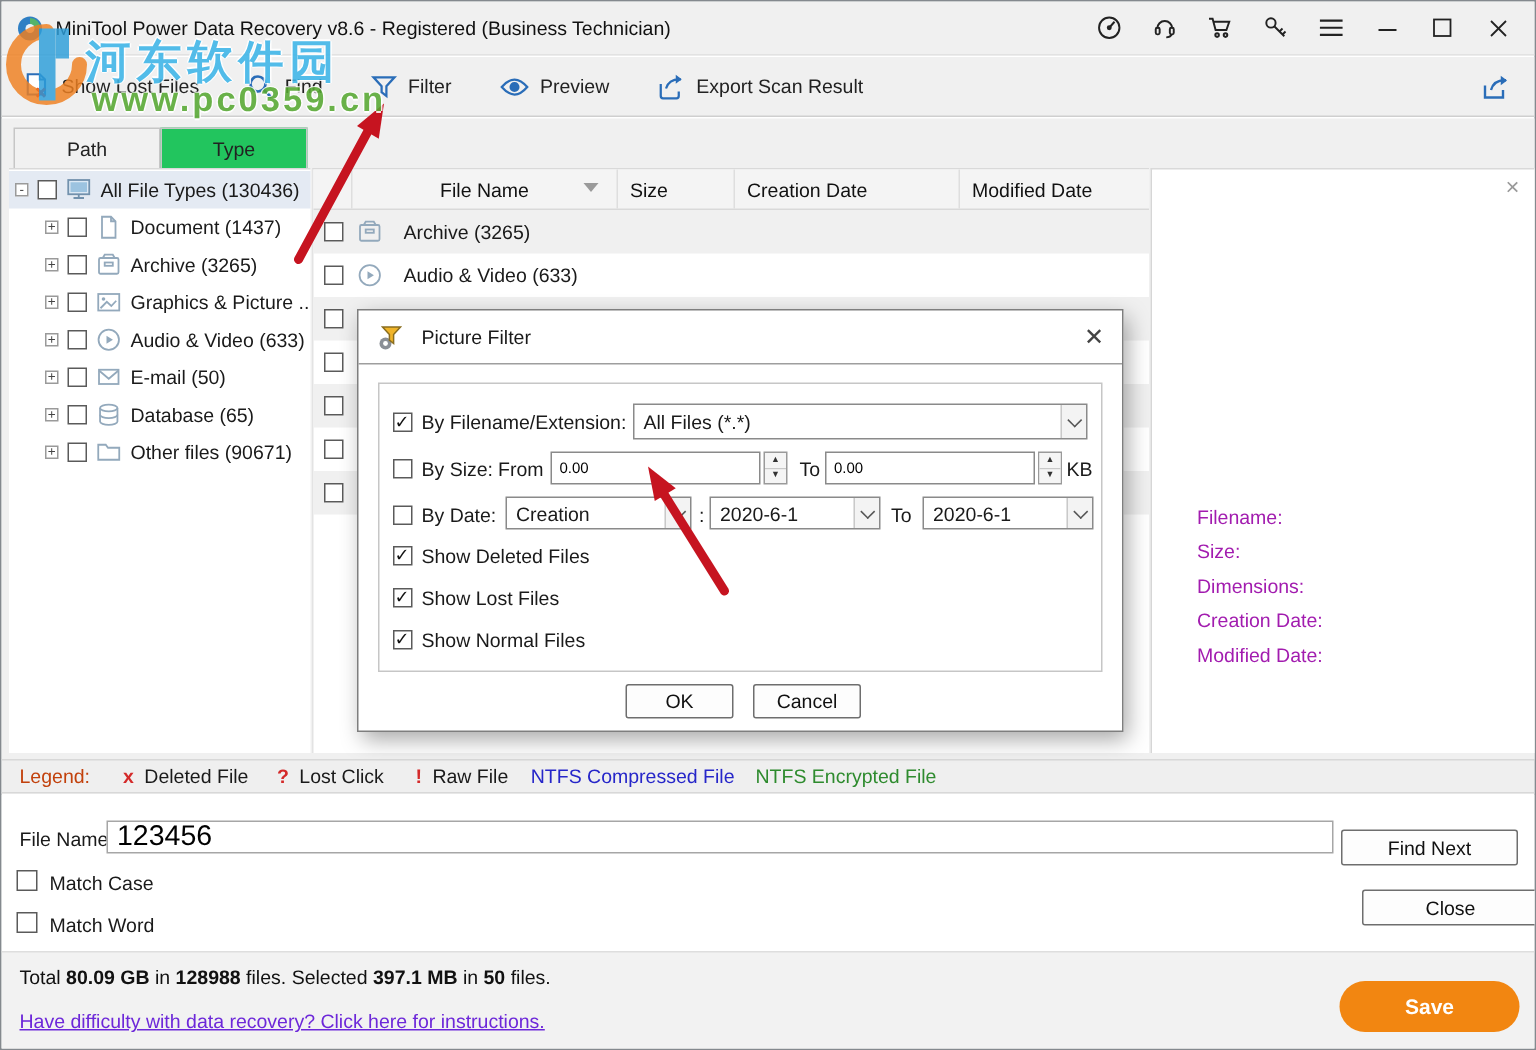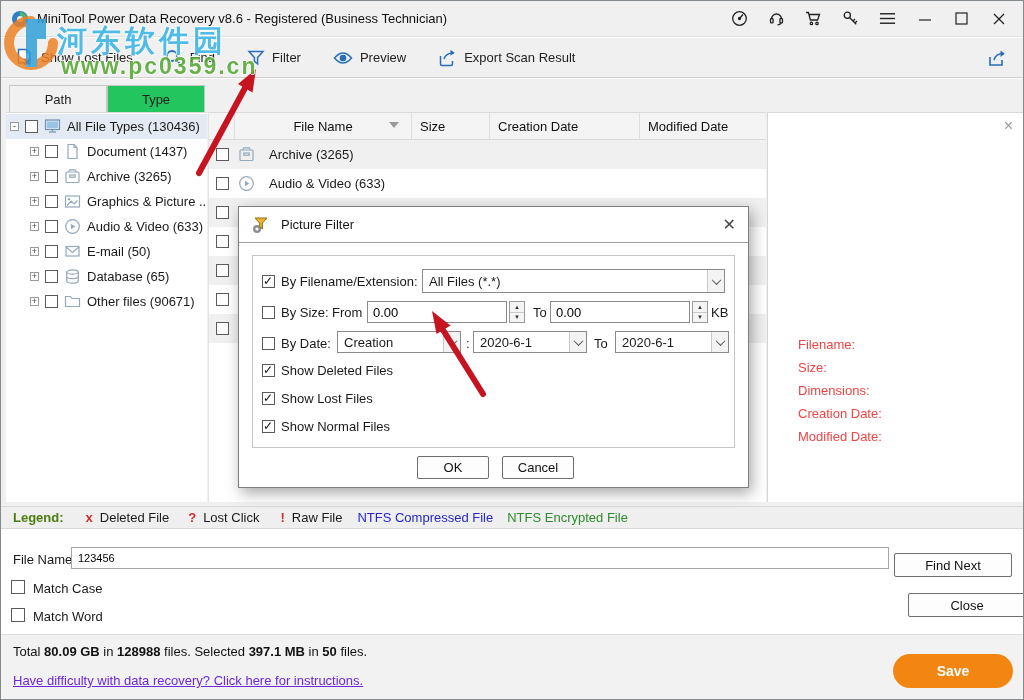--- a/index.html
+++ b/index.html
@@ -48,33 +48,33 @@
     border-right:5px solid transparent; border-top:6px solid #9a9a9a; }
   .trow { display:flex; align-items:center; height:29px; padding-left:7px; }
   .trow.striped { background:#f0f0f0; }
   .trow .ticon { margin-left:9px; }
   .trow .tlabel { margin-left:8px; }
   
   .right-panel { position:absolute; left:766px; top:33px; width:258px; height:390px; background:#fff;
     border-left:1px solid #d6d6d6; border-top:1px solid #d9d9d9; }
   .rp-close { position:absolute; right:12px; top:5px; font-size:16px; color:#9a9a9a; line-height:16px; }
   .details { position:absolute; left:30px; top:224px; }
-  .details div { margin-bottom:8px; color:#ef4444; }
+  .details div { margin-bottom:8px; color:#a21caf; }
   
   .legend { position:absolute; left:0; top:505px; right:0; height:23px; background:#efefef;
     border-top:1px solid #d8d8d8; border-bottom:1px solid #d8d8d8; display:flex; align-items:center;
     padding-left:12px; }
-  .legend .cap { font-weight:bold; color:#4d7c0f; }
+  .legend .cap { font-weight:normal; color:#c2410c; }
   .lg-item { display:flex; align-items:center; }
   .mark { color:#d42a2a; font-weight:bold; margin-right:7px; }
   
   .find-panel { position:absolute; left:0; top:529px; right:0; height:104px; background:#fff; }
   .fn-label { position:absolute; left:12px; top:22px; }
   .fn-input { position:absolute; left:70px; top:17px; width:818px; height:22px; border:1px solid #a6a6a6;
-    font-family:"Liberation Sans",sans-serif; font-size:11px; padding:0 6px; }
+    font-family:"Liberation Sans",sans-serif; font-size:19px; padding:0 6px; }
   .mc-cb { position:absolute; left:10px; top:50px; width:14px; height:14px; }
   .mc-lb { position:absolute; left:32px; top:51px; }
   .mw-cb { position:absolute; left:10px; top:78px; width:14px; height:14px; }
   .mw-lb { position:absolute; left:32px; top:79px; }
   .btn { background:#fdfdfd; border:1px solid #6e6e6e; border-radius:2px; font-size:13px; color:#111;
     font-family:"Liberation Sans",sans-serif; }
   .find-next { position:absolute; left:893px; top:23px; width:118px; height:24px; }
   .close-btn { position:absolute; left:907px; top:63px; width:118px; height:24px; }
   
   .bottom { position:absolute; left:0; top:633px; right:0; height:66px; background:#f2f2f2; border-top:1px solid #dedede; }
@@ -92,21 +92,21 @@
   .dlg-close { margin-left:auto; font-size:16px; color:#444; }
   .dlg-group { position:absolute; left:13px; top:48px; width:483px; height:193px; border:1px solid #c6c6c6; }
   .drow { position:absolute; left:0; right:0; }
   .dpos { position:absolute; top:0; height:100%; display:flex; align-items:center; }
   .combo { border:1px solid #8a8a8a; background:#fff; display:flex; align-items:stretch; height:22px; }
   .combo-val { flex:1; display:flex; align-items:center; padding-left:6px; white-space:nowrap; overflow:hidden; }
   .combo-btn { width:17px; display:flex; align-items:center; justify-content:center; background:#f3f3f3; border-left:1px solid #c9c9c9; }
   .chev { width:7px; height:7px; border-right:1.6px solid #555; border-bottom:1.6px solid #555;
     transform:rotate(45deg) translate(-1px,-1px); }
   .dinput { width:140px; height:22px; border:1px solid #8a8a8a; font-family:"Liberation Sans",sans-serif;
-    font-size:13px; padding:0 5px; }
+    font-size:10px; padding:0 5px; }
   .spinner { width:16px; height:22px; margin-left:2px; border:1px solid #9a9a9a; display:flex; flex-direction:column; }
   .spinner span { flex:1; display:flex; align-items:center; justify-content:center; font-size:6px; color:#333; background:#f5f5f5; }
   .spinner span:first-child { border-bottom:1px solid #c9c9c9; }
   .dlg-ok { position:absolute; left:178px; top:249px; width:72px; height:23px; }
   .dlg-cancel { position:absolute; left:263px; top:249px; width:72px; height:23px; }
   
   .watermark { position:absolute; left:2px; top:12px; z-index:40; opacity:.88; pointer-events:none;text-align:center; }
   .wm-name { position:absolute; left:54px; top:8px; font-size:30px; font-weight:bold; color:#3cb4e8;
     letter-spacing:4px; white-space:nowrap;
     text-shadow:-1px 0 #fff, 1px 0 #fff, 0 -1px #fff, 0 1px #fff; }

